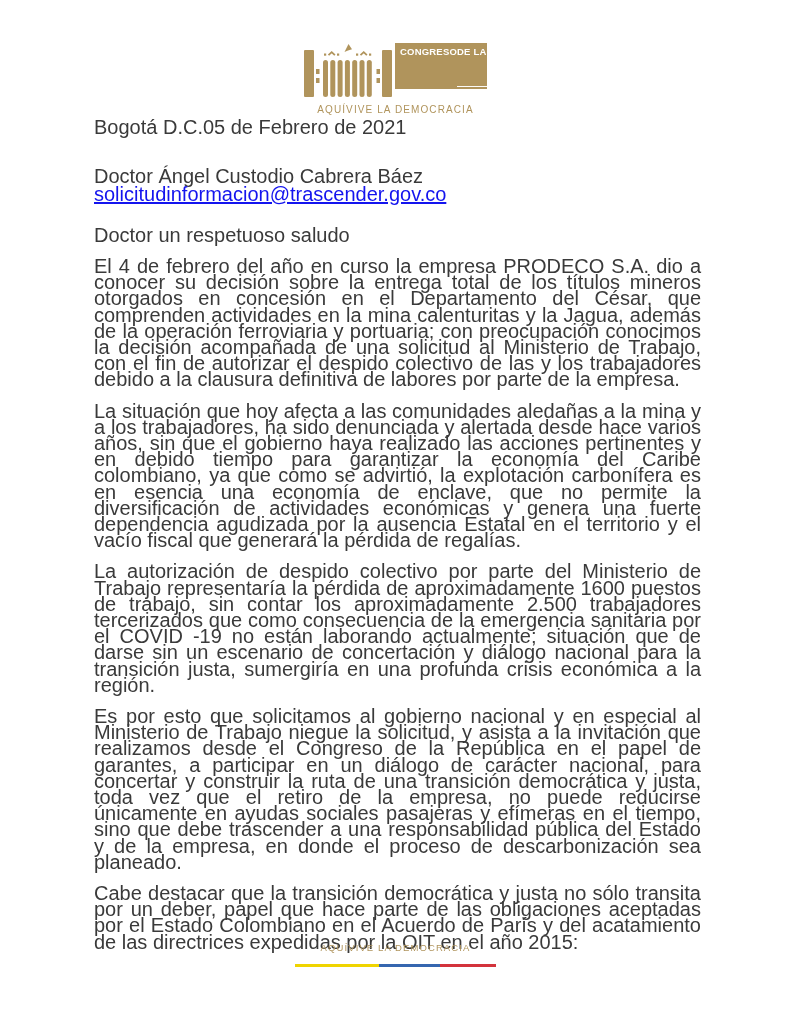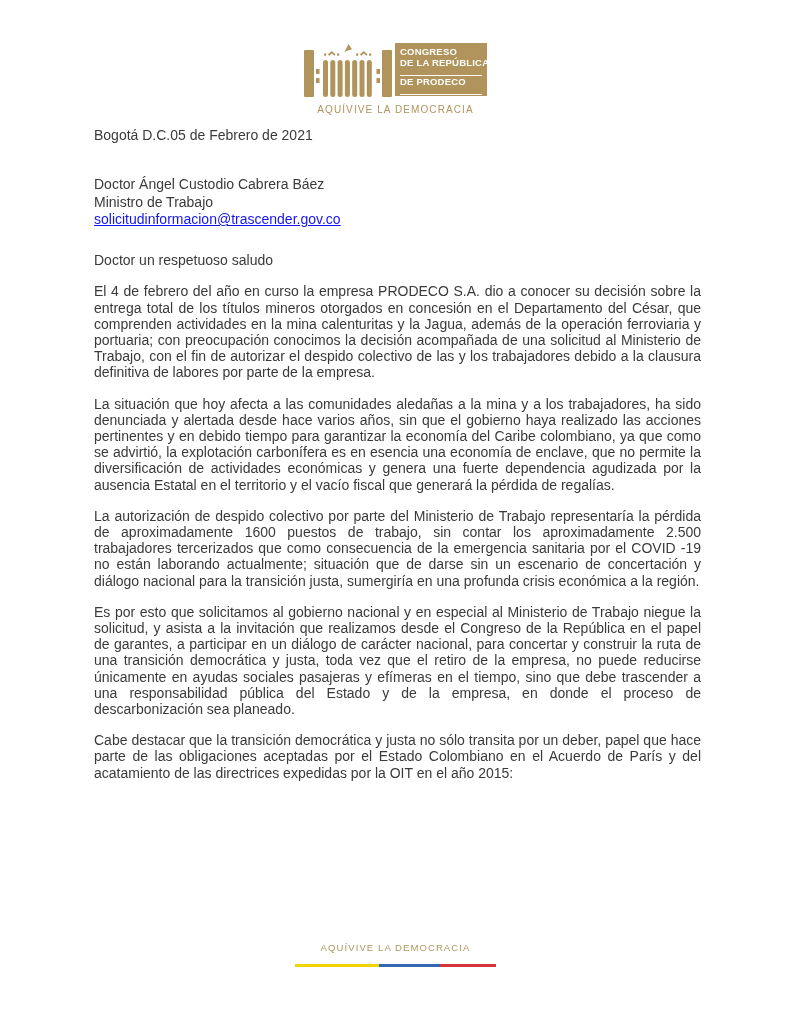--- a/index.html
+++ b/index.html
@@ -23,26 +23,26 @@
   .letterhead{
     position:absolute;top:43px;left:0;right:0;
     text-align:center;
   }
   .logo{
     display:inline-flex;align-items:stretch;gap:3px;
     vertical-align:top;
   }
   .logo svg{display:block;}
   .logo-box{
-    width:92px;height:53px;
+    width:92px;height:46px;
     background:var(--gold);
     color:#ffffff;
     text-align:left;
     padding:3px 5px 2px 5px;
-    display:flex;flex-direction:column;justify-content:space-between;
+    display:flex;flex-direction:row;justify-content:space-between;
   }
   .logo-box .big{
     font-size:9.5px;font-weight:bold;letter-spacing:.2px;line-height:11px;
     white-space:nowrap;
   }
   .logo-box .ruled{border-bottom:1px solid rgba(255,255,255,.95);padding-bottom:7px;}
   .logo-box .small{
     font-size:5.5px;letter-spacing:.4px;line-height:7px;padding-top:2px;
     white-space:nowrap;
   }
@@ -50,21 +50,21 @@
     margin-top:7px;
     color:var(--gold);
     font-size:10px;
     letter-spacing:1.1px;
     white-space:nowrap;
   }
 
   
   .letter{
     position:absolute;left:94px;top:119px;width:607px;
-    font-size:14px;line-height:16.2px;margin-top:8px;
+    font-size:20px;line-height:16.2px;
   }
   .date{margin:0;}
   .recipient{margin-top:33px;line-height:17.5px;}
   .email{
     color:var(--link);
     text-decoration:underline;
     cursor:pointer;
   }
   .salutation{margin:23.5px 0 0 0;}
   .para{
@@ -141,21 +141,20 @@
       </div>
     </div>
     <div class="tagline">AQUÍVIVE LA DEMOCRACIA</div>
   </div>
 
   <div class="letter">
     <p class="date">Bogotá D.C.05 de Febrero de 2021</p>
 
     <div class="recipient">
       <div>Doctor Ángel Custodio Cabrera Báez</div>
-      <div>Ministro de Trabajo</div>
       <a class="email">solicitudinformacion@trascender.gov.co</a>
     </div>
 
     <p class="salutation">Doctor un respetuoso saludo</p>
 
     <p class="para">El 4 de febrero del año en curso la empresa PRODECO S.A. dio a conocer su decisión sobre la entrega total de los títulos mineros otorgados en concesión en el Departamento del César, que comprenden actividades en la mina calenturitas y la Jagua, además de la operación ferroviaria y portuaria; con preocupación conocimos la decisión acompañada de una solicitud al Ministerio de Trabajo, con el fin de autorizar el despido colectivo de las y los trabajadores debido a la clausura definitiva de labores por parte de la empresa.</p>
     <p class="para">La situación que hoy afecta a las comunidades aledañas a la mina y a los trabajadores, ha sido denunciada y alertada desde hace varios años, sin que el gobierno haya realizado las acciones pertinentes y en debido tiempo para garantizar la economía del Caribe colombiano, ya que como se advirtió, la explotación carbonífera es en esencia una economía de enclave, que no permite la diversificación de actividades económicas y genera una fuerte dependencia agudizada por la ausencia Estatal en el territorio y el vacío fiscal que generará la pérdida de regalías.</p>
     <p class="para">La autorización de despido colectivo por parte del Ministerio de Trabajo representaría la pérdida de aproximadamente 1600 puestos de trabajo, sin contar los aproximadamente 2.500 trabajadores tercerizados que como consecuencia de la emergencia sanitaria por el COVID -19 no están laborando actualmente; situación que de darse sin un escenario de concertación y diálogo nacional para la transición justa, sumergiría en una profunda crisis económica a la región.</p>
     <p class="para">Es por esto que solicitamos al gobierno nacional y en especial al Ministerio de Trabajo niegue la solicitud, y asista a la invitación que realizamos desde el Congreso de la República en el papel de garantes, a participar en un diálogo de carácter nacional, para concertar y construir la ruta de una transición democrática y justa, toda vez que el retiro de la empresa, no puede reducirse únicamente en ayudas sociales pasajeras y efímeras en el tiempo, sino que debe trascender a una responsabilidad pública del Estado y de la empresa, en donde el proceso de descarbonización sea planeado.</p>
     <p class="para">Cabe destacar que la transición democrática y justa no sólo transita por un deber, papel que hace parte de las obligaciones aceptadas por el Estado Colombiano en el Acuerdo de París y del acatamiento de las directrices expedidas por la OIT en el año 2015:</p>

